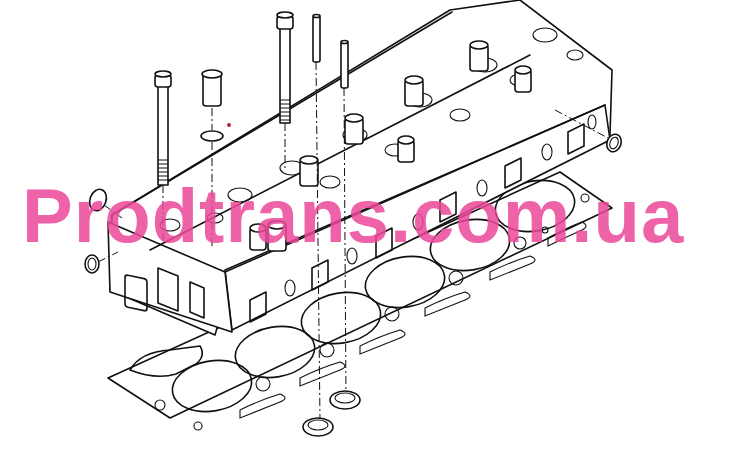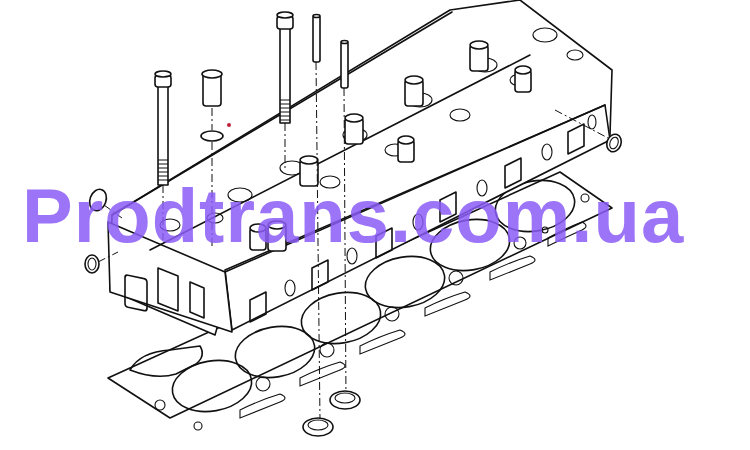--- a/index.html
+++ b/index.html
@@ -1,18 +1,18 @@
 <!DOCTYPE html>
 <html><head>
 <meta charset="utf-8">
 <style>
   html,body{margin:0;padding:0;background:#ffffff;}
   body{width:750px;height:450px;overflow:hidden;position:relative;font-family:"Liberation Sans",sans-serif;}
   #stage{position:absolute;left:0;top:0;width:750px;height:450px;}
-  .watermark{position:absolute;left:22px;top:178px;font-family:"Liberation Sans",sans-serif;font-weight:700;font-size:76px;letter-spacing:1px;color:#8b5cf6;opacity:0.85;white-space:nowrap;pointer-events:none;line-height:1;}
+  .watermark{position:absolute;left:22px;top:178px;font-family:"Liberation Sans",sans-serif;font-weight:700;font-size:76px;letter-spacing:1px;color:#ec4899;opacity:0.85;white-space:nowrap;pointer-events:none;line-height:1;}
   svg{position:absolute;left:0;top:0;}
   .k{fill:none;stroke:#111;stroke-width:1.6;stroke-linejoin:round;stroke-linecap:round;}
   .kf{fill:#fff;stroke:#111;stroke-width:1.6;stroke-linejoin:round;}
   .th{fill:none;stroke:#111;stroke-width:1.1;}
   .dash{fill:none;stroke:#111;stroke-width:1;stroke-dasharray:8 3 2 3;}
 </style>
 </head>
 <body>
 
 <div id="stage">

